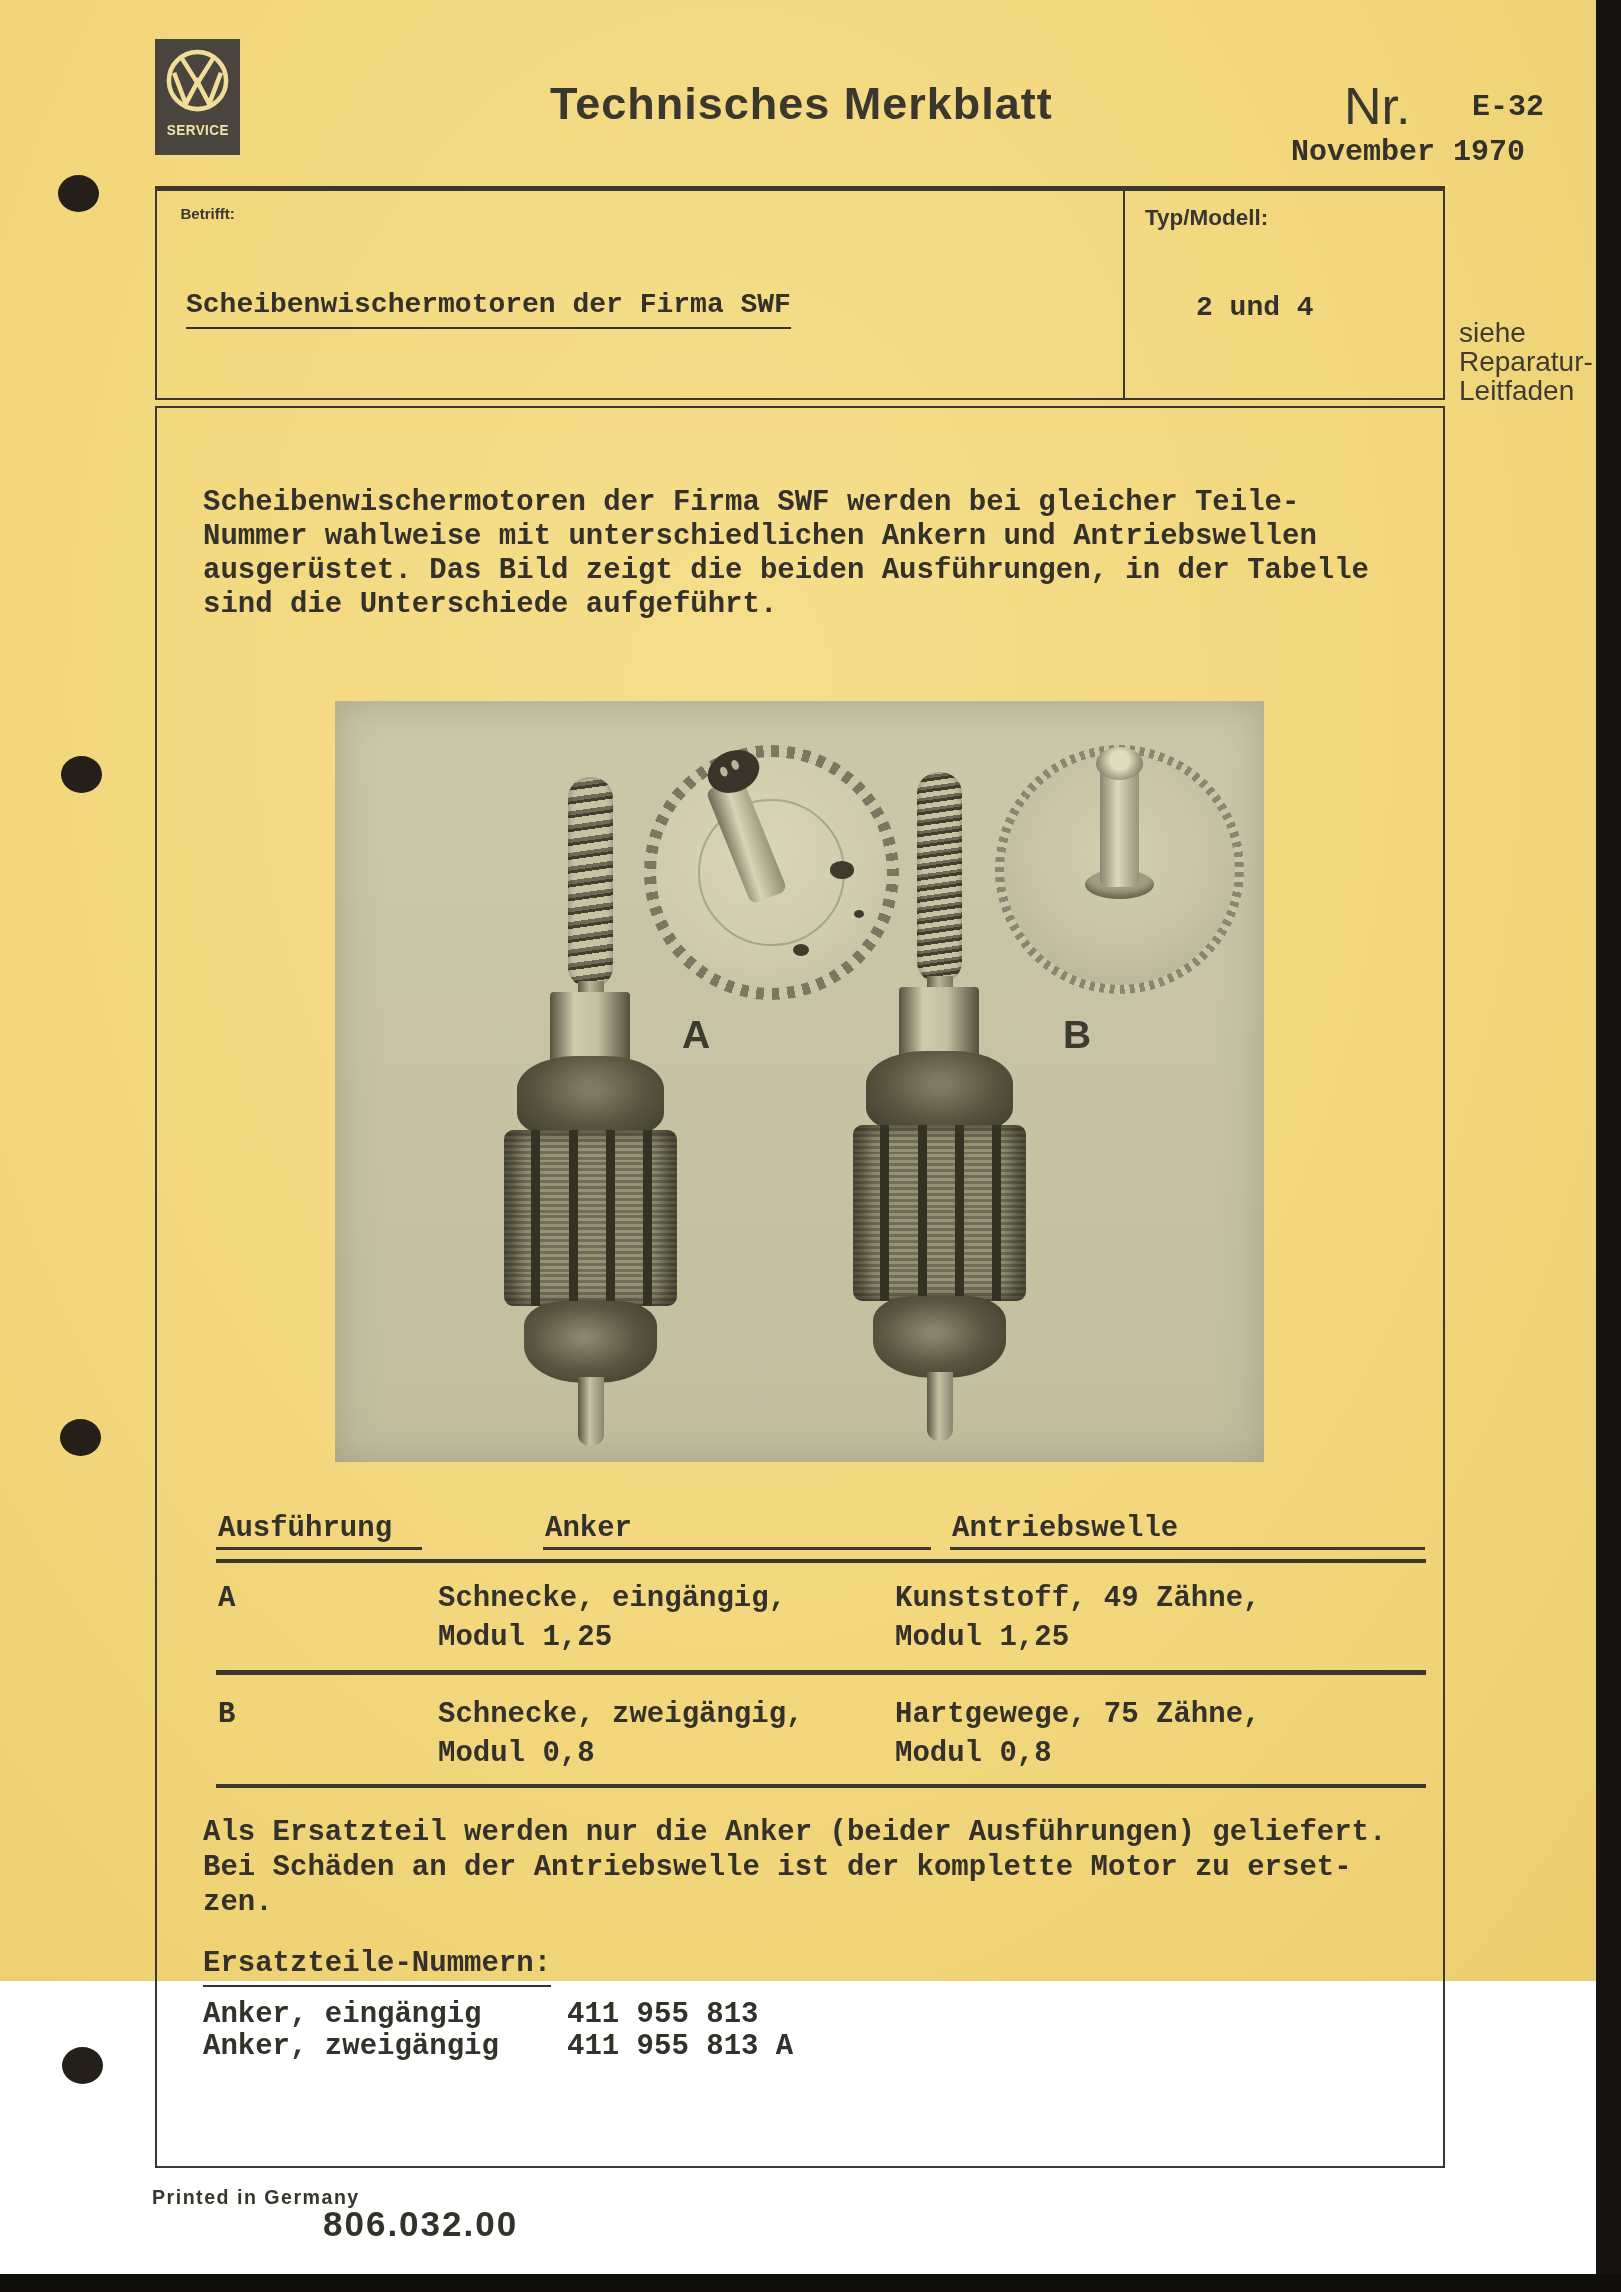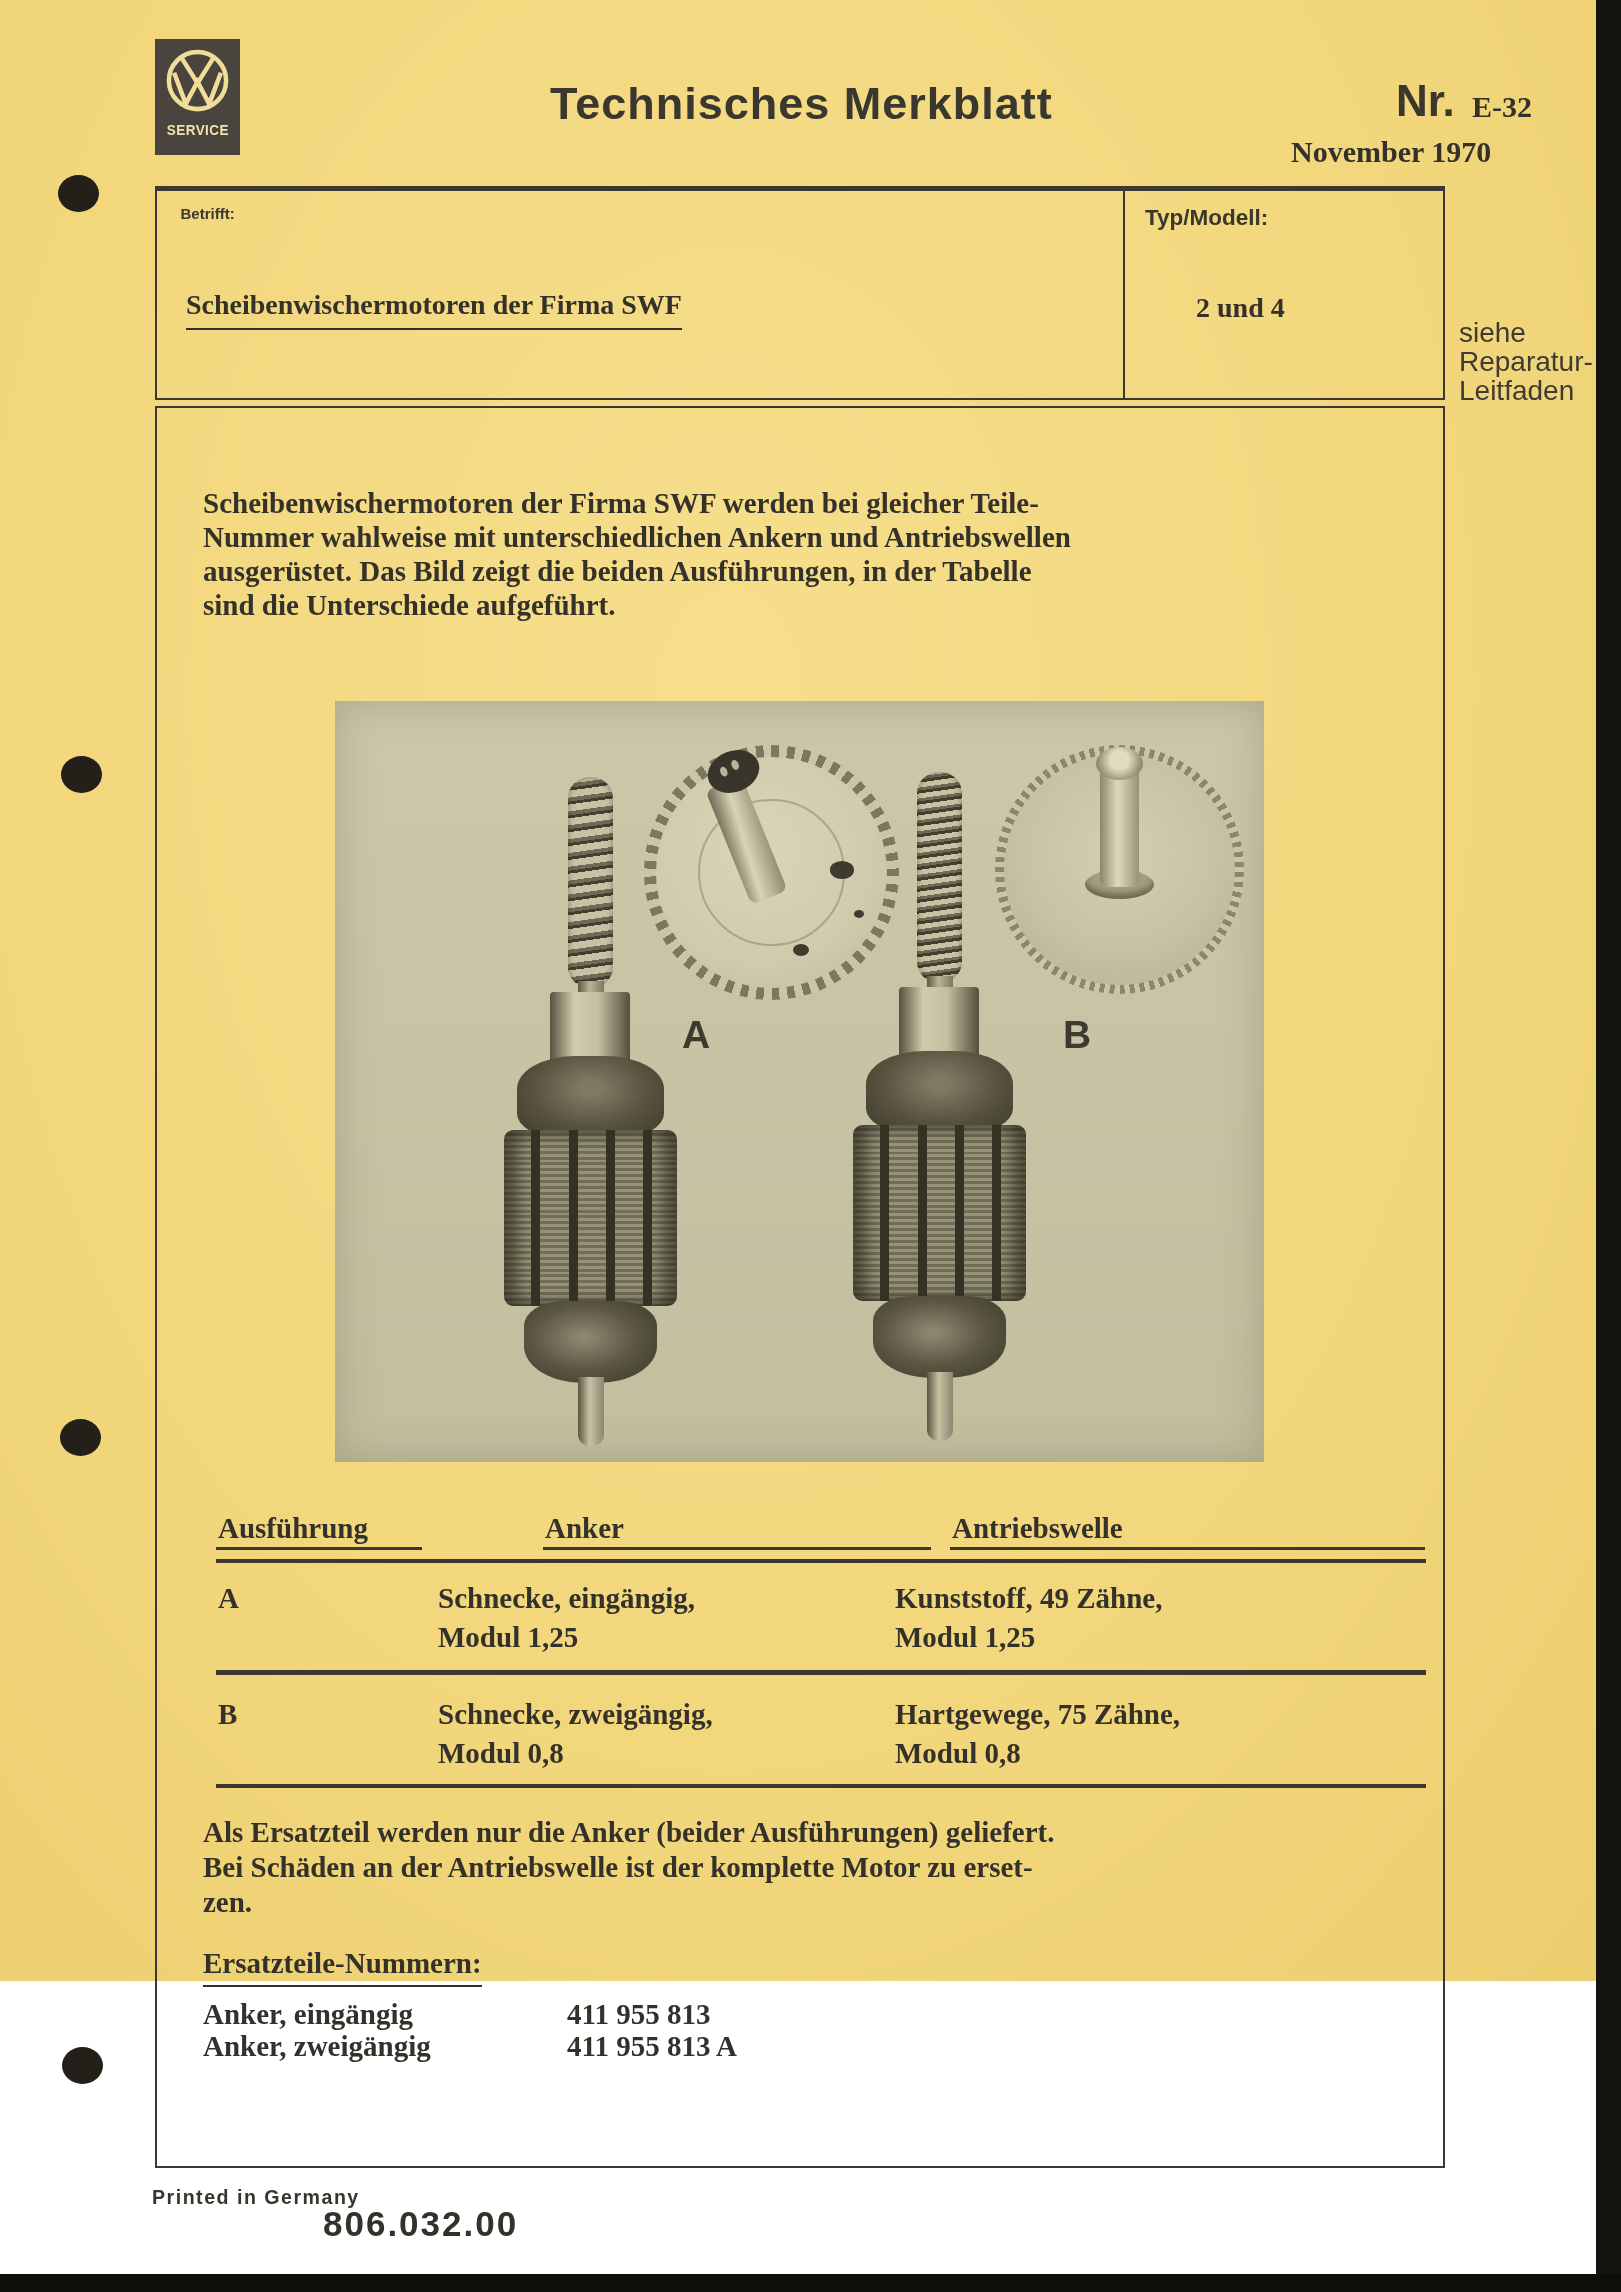--- a/index.html
+++ b/index.html
@@ -4,34 +4,34 @@
 <style>
   :root{
     --page_bg:#f2d77d; --ink:#34312a; --heading_ink:#3a372f; --rule:#3c3830;
     --photo_bg:#c8c4a5; --scan_black:#151310; --logo_box:#49453e; --logo_mark:#f0dd99;
   }
   *{margin:0;padding:0;box-sizing:border-box;}
   body{width:1621px;height:2293px;overflow:hidden;font-family:"Liberation Sans",sans-serif;}
   .page{position:relative;width:1621px;height:1981px;
     background:radial-gradient(ellipse at 45% 35%, #f6de8c 0%, var(--page_bg) 55%, #ecce6e 100%);}
   .abs{position:absolute;}
-  .mono{font-family:Liberation Serif, serif;font-weight:bold;color:var(--ink);}
+  .mono{font-family:Liberation Mono, monospace;font-weight:bold;color:var(--ink);}
   .sans{font-family:"Liberation Sans","DejaVu Sans",sans-serif;color:var(--heading_ink);}
 
   .right-band{left:1596px;top:0;width:25.5px;height:2293px;background:var(--scan_black);}
   .bottom-band{left:0;top:2274px;width:1621px;height:18.6px;background:#100e0b;}
   .hole{width:41px;height:37px;border-radius:50%;background:#241f19;}
 
   .brand-box{left:155px;top:39px;width:85px;height:116px;background:var(--logo_box);
     display:flex;flex-direction:column;align-items:center;justify-content:flex-start;padding-top:8.8px;}
   .service-label{margin-top:4.9px;font-size:14.7px;font-weight:bold;color:#f2e3a8;letter-spacing:0.5px;
     transform:scaleX(.92);font-family:"Liberation Sans",sans-serif;}
 
   .title{left:550px;top:78px;font-size:45px;font-weight:bold;letter-spacing:1px;}
-  .nr-label{left:1396px;top:76px;font-size:44px;font-weight:bold;}
+  .nr-label{left:1344px;top:76px;font-size:52px;font-weight:normal;}
   .nr-value{left:1472px;top:90px;font-size:30px;}
   .date{left:1291px;top:135px;font-size:30px;}
 
   .subject-box{left:155px;top:186px;width:1290px;height:214px;border:2.9px solid var(--rule);border-top-width:5.9px;}
   .vdivider{left:966px;top:0;width:2px;height:100%;background:var(--rule);}
   .betrifft-label{left:23.5px;top:13.7px;font-size:15px;font-weight:bold;}
   .typ-label{left:988px;top:13.7px;font-size:22.5px;font-weight:bold;}
   .subject-text{left:29px;top:98px;font-size:28px;border-bottom:2.9px solid var(--ink);padding-bottom:6.9px;}
   .typ-value{left:1039px;top:101px;font-size:28px;}
   .side-note{left:1459px;top:318px;font-size:28px;font-weight:normal;line-height:29px;color:#3f3b32;}

